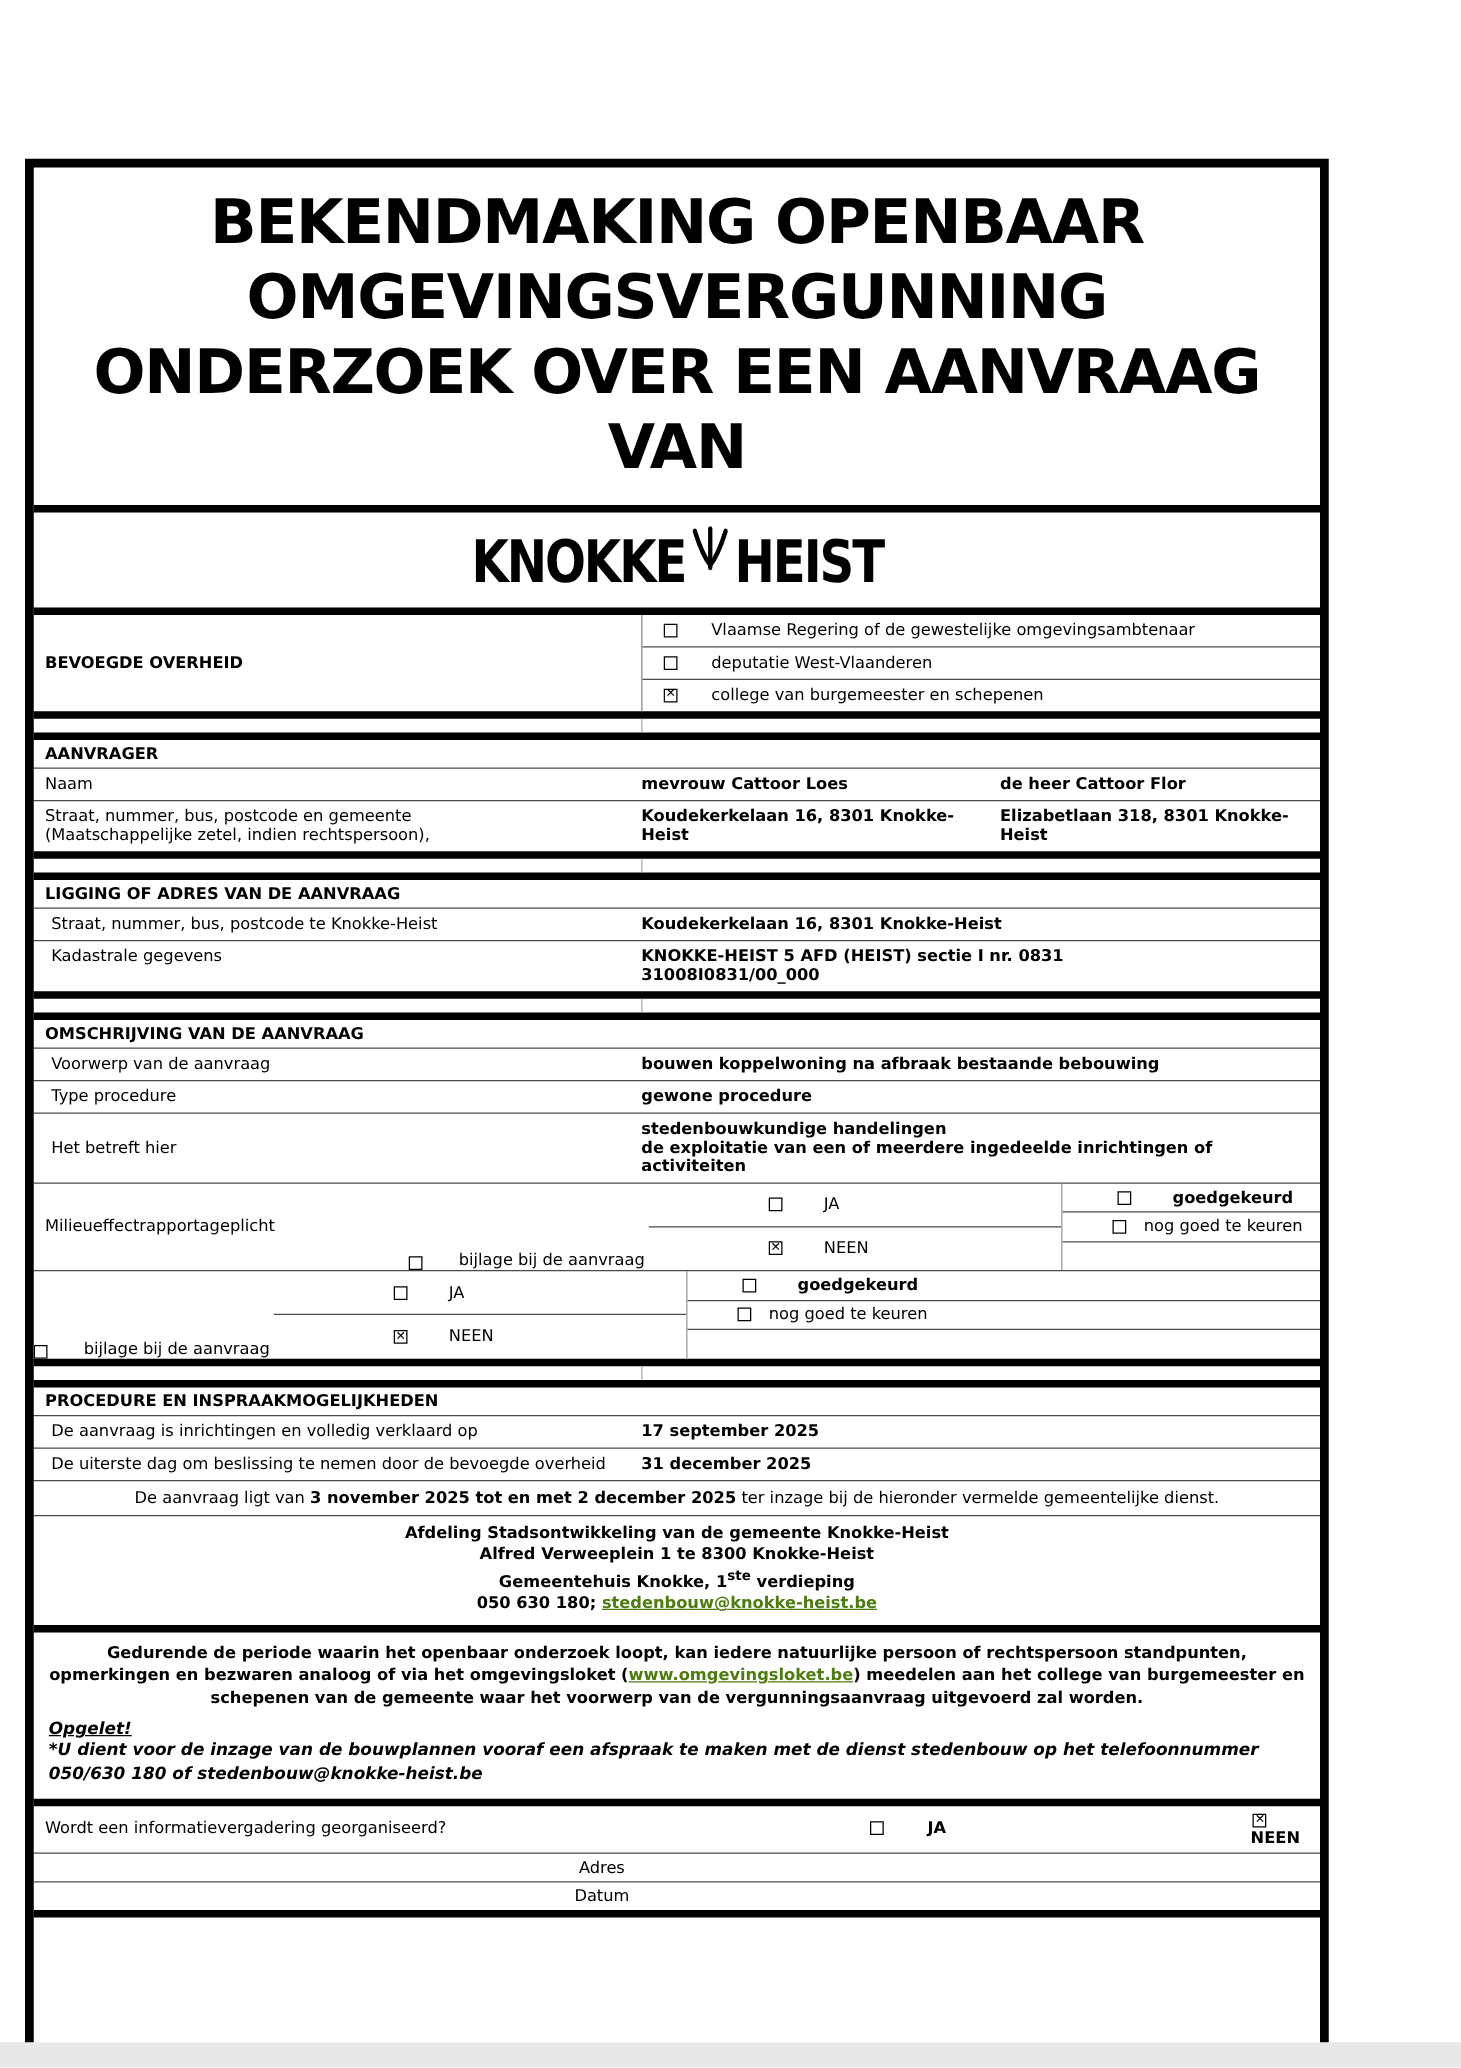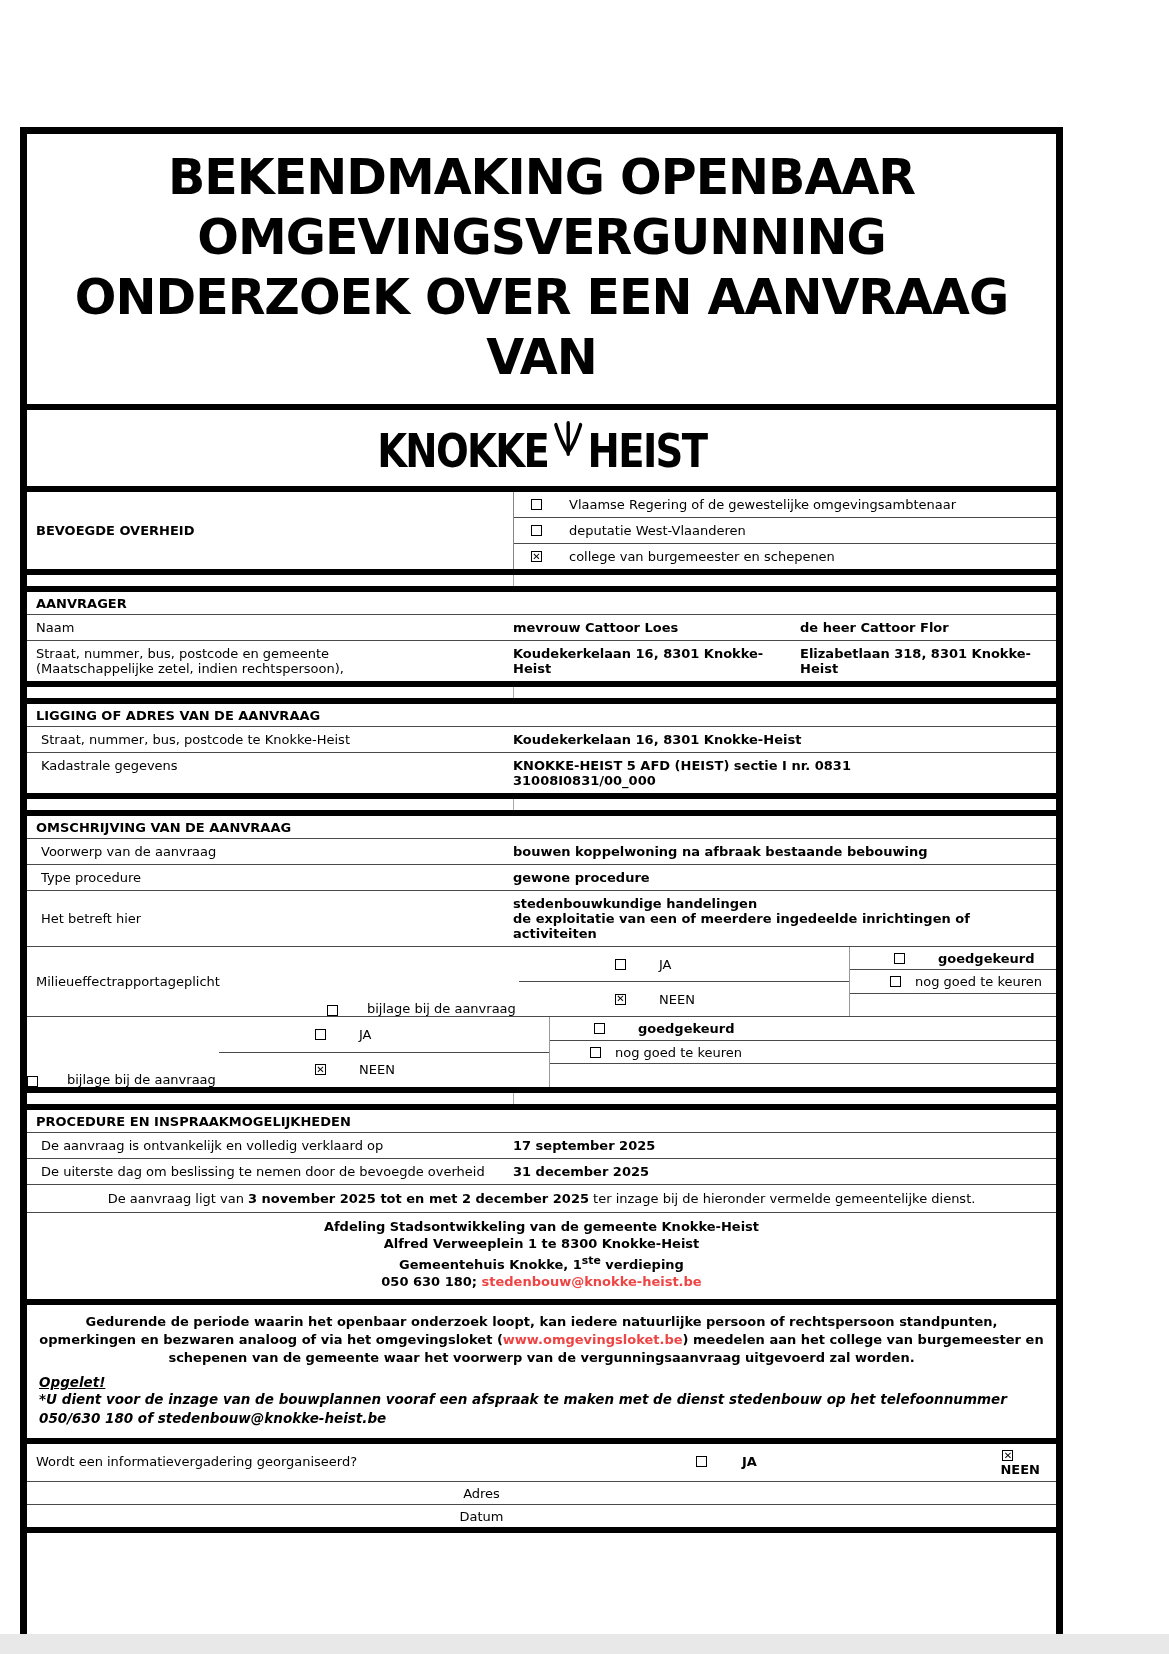--- a/index.html
+++ b/index.html
@@ -72,21 +72,21 @@
   .rap-mid .half { flex: 1; display: flex; align-items: center; gap: 33px; padding-left: 96px; }
   .rap-mid .half.top { border-bottom: 1px solid #4a4a4a; }
   .rap-right { flex: 1; border-left: 1px solid #999; display: flex; flex-direction: column; }
   .rap-right .third { flex: 1; display: flex; align-items: center; }
   .rap-right .third.g { padding-left: 44px; gap: 33px; border-bottom: 1px solid #4a4a4a; font-weight: bold; }
   .rap-right .third.n { padding-left: 40px; gap: 14px; border-bottom: 1px solid #4a4a4a; }
 
   
   .inzage { text-align: center; padding: 6px 8px; }
   .dienst { text-align: center; font-weight: bold; line-height: 17px; padding: 5px 0 9px; }
-  a.blue-link { color: #ef4444; font-weight: bold; cursor: pointer; }
+  a.blue-link { color: #4d7c0f; text-decoration: underline; font-weight: bold; cursor: pointer; }
 
   
   .bezwaar { padding: 8px 12px 10px; font-weight: bold; }
   .bezwaar .para { text-align: center; line-height: 18px; }
   .bezwaar .opgelet { margin-top: 7px; font-style: italic; text-decoration: underline; font-size: 13.5px; }
   .bezwaar .note { font-style: italic; line-height: 19px; font-size: 13.5px; }
 
   
   .info-q { display: flex; align-items: flex-start; padding: 6px 10px 4px 9px; min-height: 36px; }
   .info-q .q { width: 660px; padding-top: 4px; }
@@ -255,21 +255,21 @@
           <div class="third"></div>
         </div>
       </div>
     </div>
 
     <div class="block spacer"></div>
 
     <div class="block">
       <div class="sec-header thinb">PROCEDURE EN INSPRAAKMOGELIJKHEDEN</div>
       <div class="row2 thinb">
-        <div class="lab">De aanvraag is ontvankelijk en volledig verklaard op</div>
+        <div class="lab">De aanvraag is inrichtingen en volledig verklaard op</div>
         <div class="val">17 september 2025</div>
       </div>
       <div class="row2 thinb">
         <div class="lab">De uiterste dag om beslissing te nemen door de bevoegde overheid</div>
         <div class="val">31 december 2025</div>
       </div>
       <div class="inzage thinb">
         <span>De aanvraag ligt van </span><span style="font-weight:bold">3 november 2025 tot en met 2 december 2025</span><span> ter inzage bij de hieronder vermelde gemeentelijke dienst.</span>
       </div>
       <div class="dienst">

